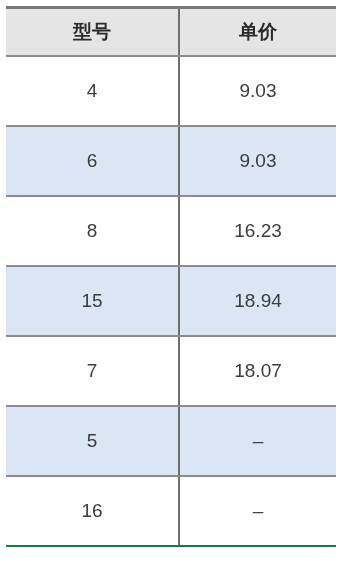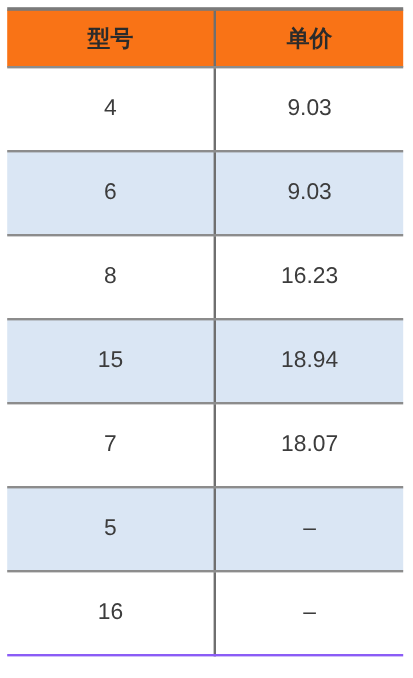--- a/index.html
+++ b/index.html
@@ -28,21 +28,21 @@
     width: 330px;
     border-collapse: collapse;
     table-layout: fixed;
   }
 
   table.price-table col.col-model { width: 173px; }
   table.price-table col.col-price { width: 157px; }
 
   
   thead tr.header-row {
-    background: #f97316;
+    background: #e5e5e5;
   }
   thead th {
     height: 46px;
     padding: 0;
     margin: 0;
     font-size: 19px;
     font-weight: bold;
     color: #2b2b2b;
     text-align: center;
     vertical-align: middle;
@@ -72,21 +72,21 @@
     border-bottom: 2px solid #8c8c8c;
   }
   tbody td.cell-model {
     border-right: 2px solid #6f6f6f;
   }
   
   tbody tr.data-row.striped td {
     border-top: 2px solid #8c8c8c;
   }
   tbody tr.last-row td {
-    border-bottom: 2px solid #8b5cf6;
+    border-bottom: 2px solid #15803d;
     margin-top: 18px;
   }
 </style>
 </head>
 <body>
 
 <div id="price-table-wrap">
   <table class="price-table">
     <colgroup>
       <col class="col-model">

